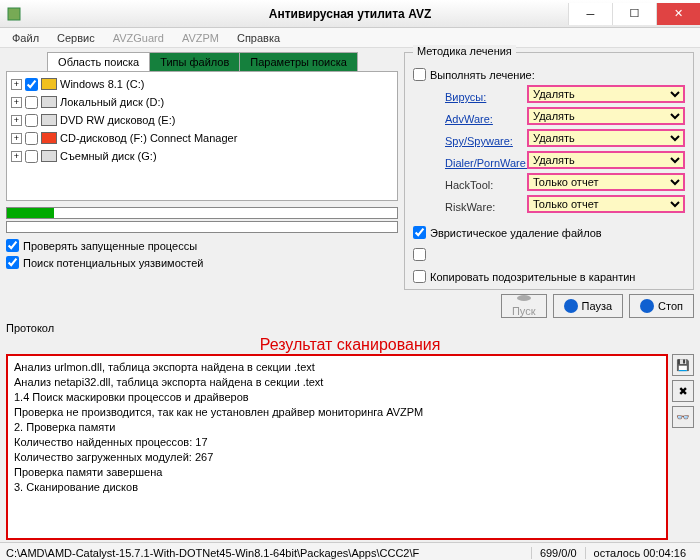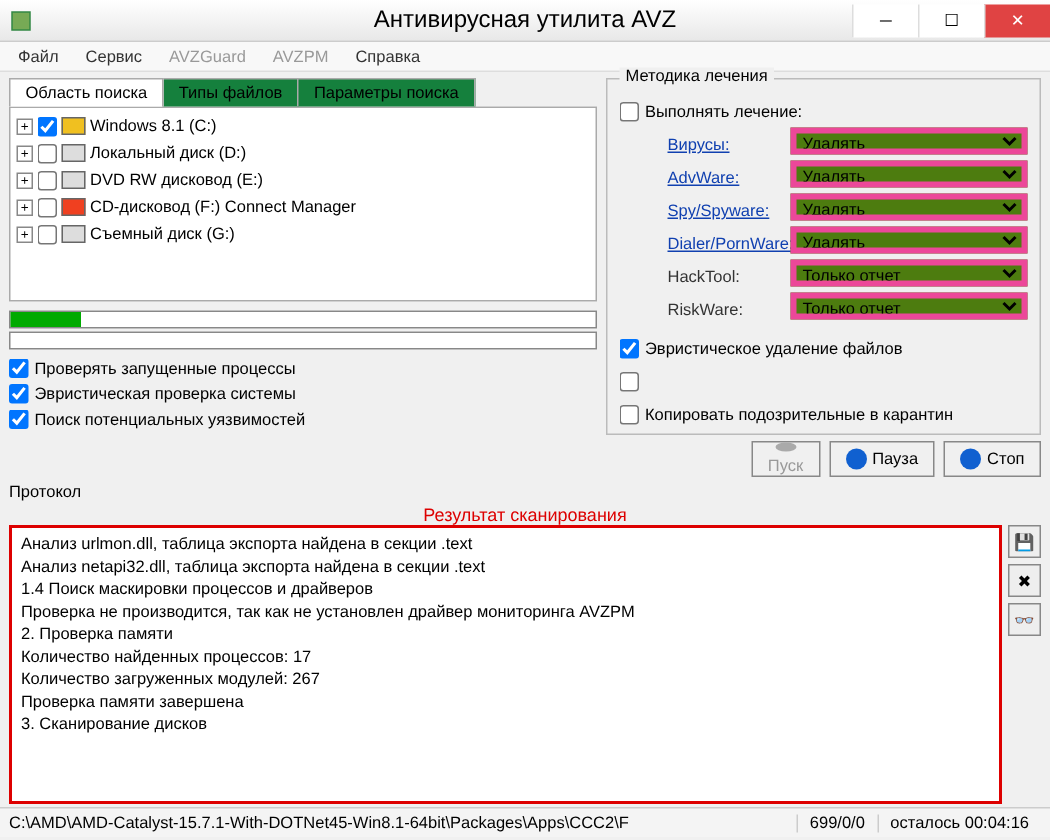--- a/index.html
+++ b/index.html
@@ -1,59 +1,59 @@
 <!DOCTYPE html>
 <html><head>
 <meta charset="utf-8">
 <style>
 * { box-sizing: border-box; margin: 0; padding: 0; font-family: Tahoma, sans-serif; font-size: 11px; }
 body { width: 700px; height: 560px; background: #f0f0f0; overflow: hidden; }
 .titlebar { height: 28px; background: linear-gradient(#fff,#e8e8e8); border-bottom: 1px solid #ccc; display: flex; align-items: center; position: relative; }
 .titlebar .icon { width: 16px; height: 16px; margin: 0 6px; display:inline-block; }
-.titlebar .title { position:absolute; left:50%; transform:translateX(-50%); font-size: 16px; }
+.titlebar .title { position:absolute; left:50%; transform:translateX(-50%); font-size: 12px; font-weight: bold; }
 .win-controls { margin-left: auto; display: flex; }
 .win-btn { width: 44px; height: 22px; display:flex; align-items:center; justify-content:center; border-left:1px solid #ddd; background:#fff; }
 .win-btn.close { background: #e04343; color:#fff; }
 .menubar { height: 20px; background: #f8f8f8; border-bottom: 1px solid #ddd; display:flex; align-items:center; padding: 0 4px; gap:2px; }
 .menubar span { padding: 2px 8px; color:#333; }
 .menubar span.disabled { color:#999; }
 .body { display:flex; padding: 4px 6px 2px 6px; gap:6px; }
 .left { flex: 1; min-width: 0; }
 .right { width: 290px; }
-.tabs { display:flex; }
+.tabs { display:flex;justify-content:center; }
 .tab { padding: 3px 10px; border:1px solid #aaa; background:#15803d; border-bottom:none; margin-right:-1px; }
 .tab.active { background:#fff; position:relative; z-index:2; }
 .tree-box { border:1px solid #aaa; background:#fff; height: 130px; padding:3px 4px; overflow:auto; }
 .tree-item { display:flex; align-items:center; height:18px; gap:3px; }
 .tree-item .exp { width:11px; height:11px; border:1px solid #888; display:flex; align-items:center; justify-content:center; font-size:9px; line-height:1; }
 .tree-item input[type=checkbox]{ width:13px; height:13px; }
 .drive-icon { width:16px; height:12px; display:inline-block; border:1px solid #666; background:#ddd; }
 .drive-icon.win { background:#f0c020; }
 .drive-icon.cd { background:#f04020; }
 .progress-area { margin-top:6px; }
 .progress { height:12px; border:1px solid #888; background:#fff; margin-bottom:2px; position:relative; }
 .progress .fill { height:100%; background:#0a0; width:12%; }
 .checks { margin-top:4px; }
 .checks label { display:flex; align-items:center; gap:4px; height:17px; }
 .group { border:1px solid #bbb; padding:6px 8px; position:relative; margin-bottom:4px; }
 .group .legend { position:absolute; top:-8px; left:8px; background:#f0f0f0; padding:0 4px; }
 .method-row { display:flex; align-items:flex-end; gap:4px; height:22px; }
 .method-row .lbl { color:#1040b0; text-decoration:underline; width:110px;padding-left:32px; }
 .method-row .lbl.nolink { color:#333; text-decoration:none; }
-.method-row select { flex:1; height:18px; border:4px solid #ec4899; background:#4d7c0f; font-size:11px; }
+.method-row select { flex:1; height:18px; border:2px solid #ec4899; background:#fef9c3; font-size:11px; }
 .ctrl-buttons { display:flex; gap:6px; justify-content:flex-end; margin-top:4px; }
 .ctrl-buttons button { height:24px; padding:0 10px; border:1px solid #888; background:#f0f0f0; display:flex; align-items:center; gap:4px; }
 .ctrl-buttons button.disabled { color:#999;flex-direction:column; }
 .circle { width:14px; height:14px; border-radius:50%; display:inline-block; }
 .circle.play { background:#aaa; }
 .circle.pause { background:#1060d0; }
 .circle.stop { background:#1060d0; }
 .protocol-area { padding: 0 6px 2px 6px; }
 .protocol-label { margin:2px 0; }
-.result-header { color:#d00; text-align:center; font-size:12px; }
+.result-header { color:#d00; text-align:center; font-size:16px; }
 .log-wrap { display:flex; gap:4px; }
 .log { flex:1; border:2px solid #d00; background:#fff; height:186px; padding:4px 6px; overflow:auto; }
 .log div { line-height:15px; }
 .side-btns { width:22px; display:flex; flex-direction:column; gap:4px; }
 .side-btns button { width:22px; height:22px; border:1px solid #888; background:#eee; display:flex; align-items:center; justify-content:center; }
 .statusbar { height:20px; border-top:1px solid #ccc; background:#f4f4f4; display:flex; align-items:center; padding:0 6px; font-size:11px; }
 .statusbar .sp { flex:1; }
 .statusbar .cell { padding:0 8px; border-left:1px solid #ccc; }
 </style>
 </head>
@@ -123,24 +123,20 @@
     <div class="progress-area">
       <div class="progress">
           <div class="fill" id="pfill" style="width: 12%;"></div>
         </div>
       <div class="progress"></div>
     </div>
     <div class="checks">
       <label>
           <input type="checkbox" checked="" style="">
           <span>Проверять запущенные процессы</span>
-        </label>
-      <label>
-          <input type="checkbox" checked="" style="">
-          <span>Эвристическая проверка системы</span>
         </label>
       <label>
           <input type="checkbox" checked="" style="">
           <span>Поиск потенциальных уязвимостей</span>
         </label>
     </div>
   </div>
 
   <div class="right">
     <div class="group">

